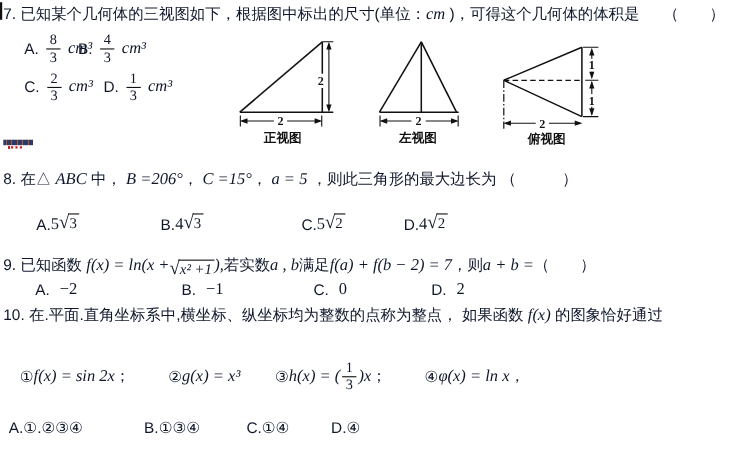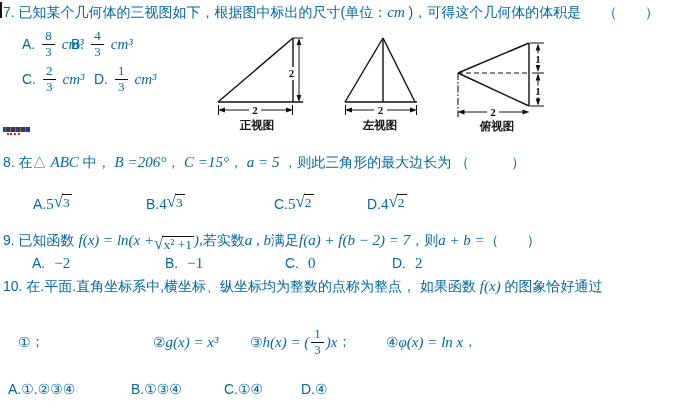--- a/index.html
+++ b/index.html
@@ -1,35 +1,35 @@
 <!DOCTYPE html>
 <html><head>
 <meta charset="utf-8">
 <style>
   html,body { margin:0; padding:0; background:#fff; }
   #page {
     position:relative; width:684px; height:411px; background:#ffffff;
-    color:#0369a1; font-family:"Liberation Sans", sans-serif; overflow:hidden;
+    color:#0f172a; font-family:"Liberation Sans", sans-serif; overflow:hidden;
   }
   .line { position:absolute; white-space:nowrap; font-size:14px; line-height:19px; }
   .cn  { font-family:"Liberation Sans", sans-serif; }
   .it  { font-family:"Liberation Serif", serif; font-style:italic; font-size:15px; }
   .sr  { font-family:"Liberation Serif", serif; font-size:15px; }
   .lbl { font-size:14px; }
   
   .frac { display:inline-flex; flex-direction:column; align-items:center;
           font-family:"Liberation Serif", serif; font-size:13px; line-height:1.15;
           vertical-align:middle; margin:0 2px; }
   .frac .fnum { border-bottom:1px solid #111; padding:0 3px; }
   .frac .fden { padding:0 3px; }
   
   .sqrt { display:inline-flex; align-items:flex-start; font-family:"Liberation Serif", serif; vertical-align:-4px; }
   .rsign { font-style:normal; font-size:17px; line-height:15px; }
   .rad  { border-top:1px solid #111; padding:0 2px 0 1px; font-size:13.5px; line-height:1.25; margin-left:-1px; }
-  .rad.ital { }
+  .rad.ital { font-style:italic; }
   .opt7 { position:absolute; display:flex; align-items:center; gap:5px; font-size:14px; }
   .opt8 { position:absolute; display:flex; align-items:flex-start; font-size:14px; line-height:20px; }
   .opt9 { position:absolute; display:flex; font-size:14px; }
   .opt9 .val { margin-left:9px; }
   .funcseg { position:absolute; display:flex; align-items:center; height:36px; font-size:14px; white-space:nowrap; }
   sup { font-size:10px; }
   .caret-bar { position:absolute; left:0; top:2px; width:2px; height:16px; background:#111; }
   
   .wm { position:absolute; left:3px; top:127px; width:27px; }
   .wm-ink { height:5px; background:repeating-linear-gradient(90deg,#2a3a6b 0 2px,#b85c1e 2px 3px,#2a3a6b 3px 5px); }
@@ -223,20 +223,21 @@
       <span class="sr val">2</span>
   </div>
 
   <div class="line" style="left:3px;top:277px">
     <span class="cn">10. 在.平面.直角坐标系中,横坐标、纵坐标均为整数的点称为整点， 如果函数 </span><span class="it">f(x)</span><span class="cn"> 的图象恰好通过</span>
   </div>
 
 
   <div class="funcseg" style="left:18px;top:324px">
     <span class="cn">①</span>
+      <span class="it">f(x) = sin 2x</span>
       <span class="cn">；</span>
   </div>
   <div class="funcseg" style="left:153px;top:324px">
     <span class="cn">②</span>
       <span class="it">g(x) = x³</span>
       <span class="cn"></span>
   </div>
   <div class="funcseg" style="left:250px;top:324px">
     <span class="cn">③</span>
       <span class="it">h(x) = (</span>

